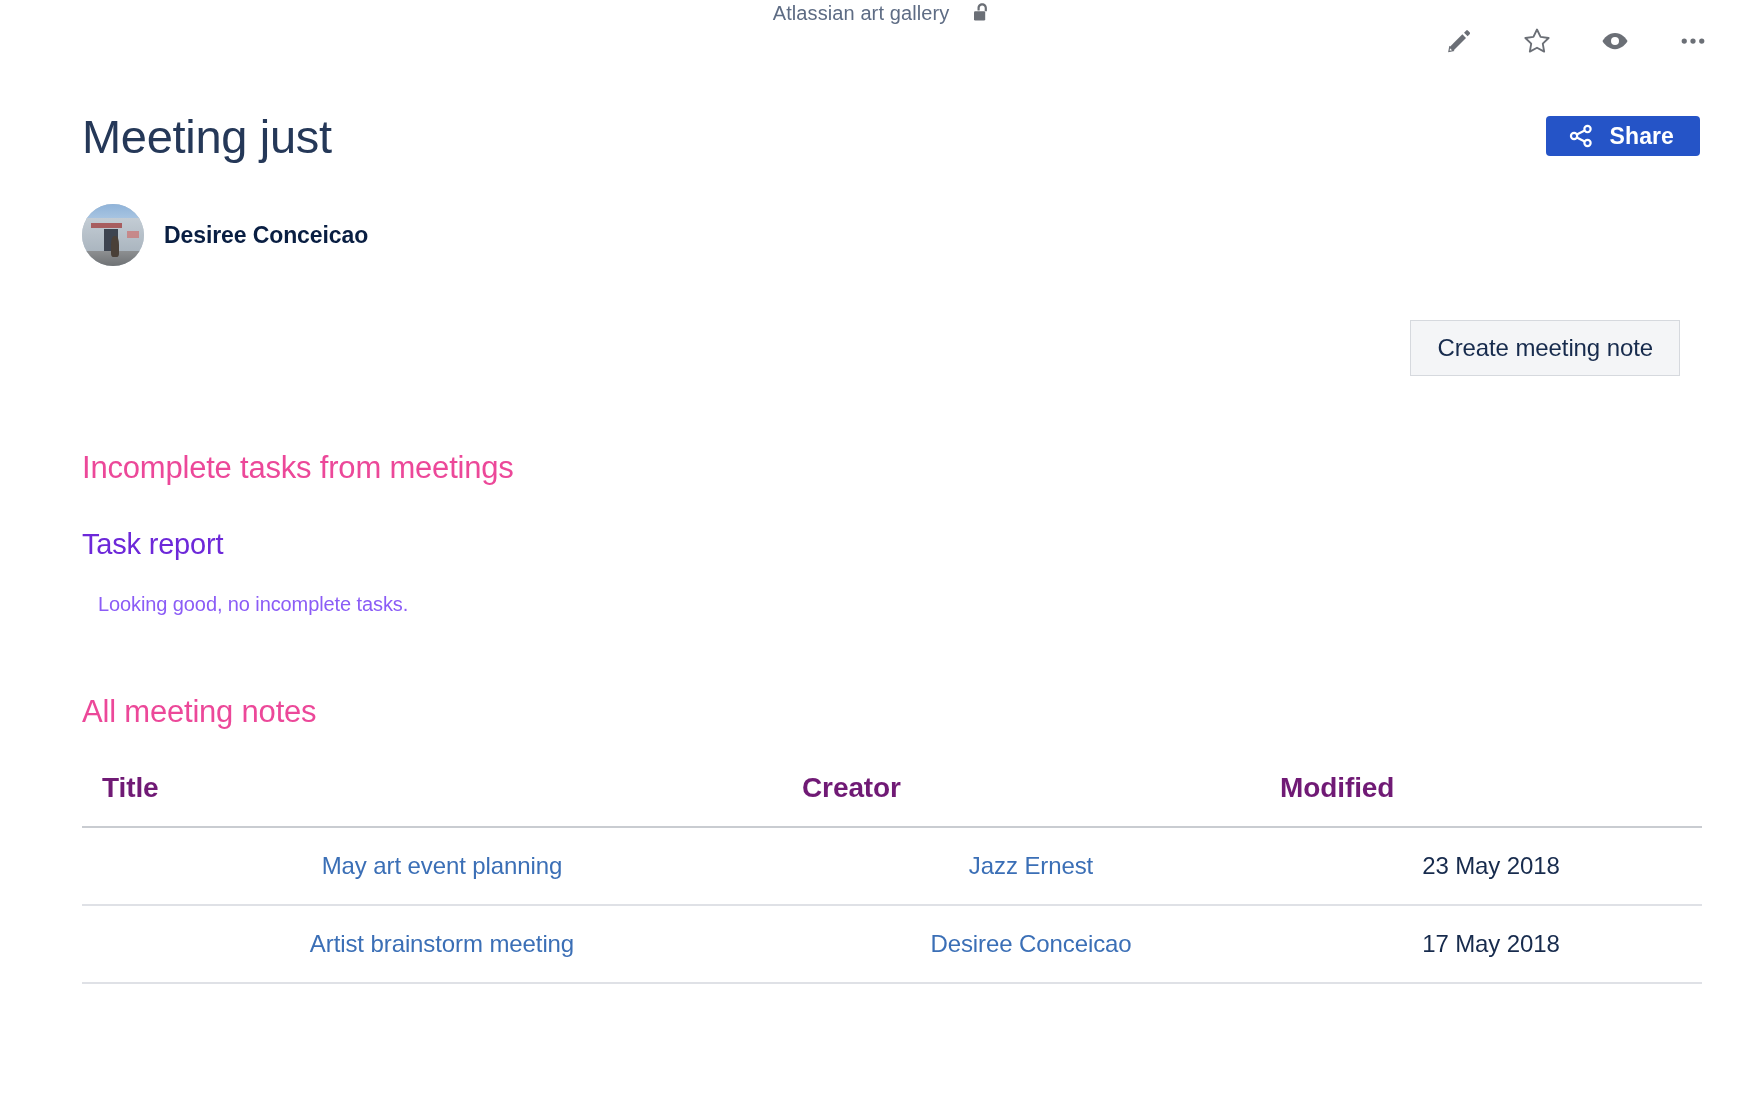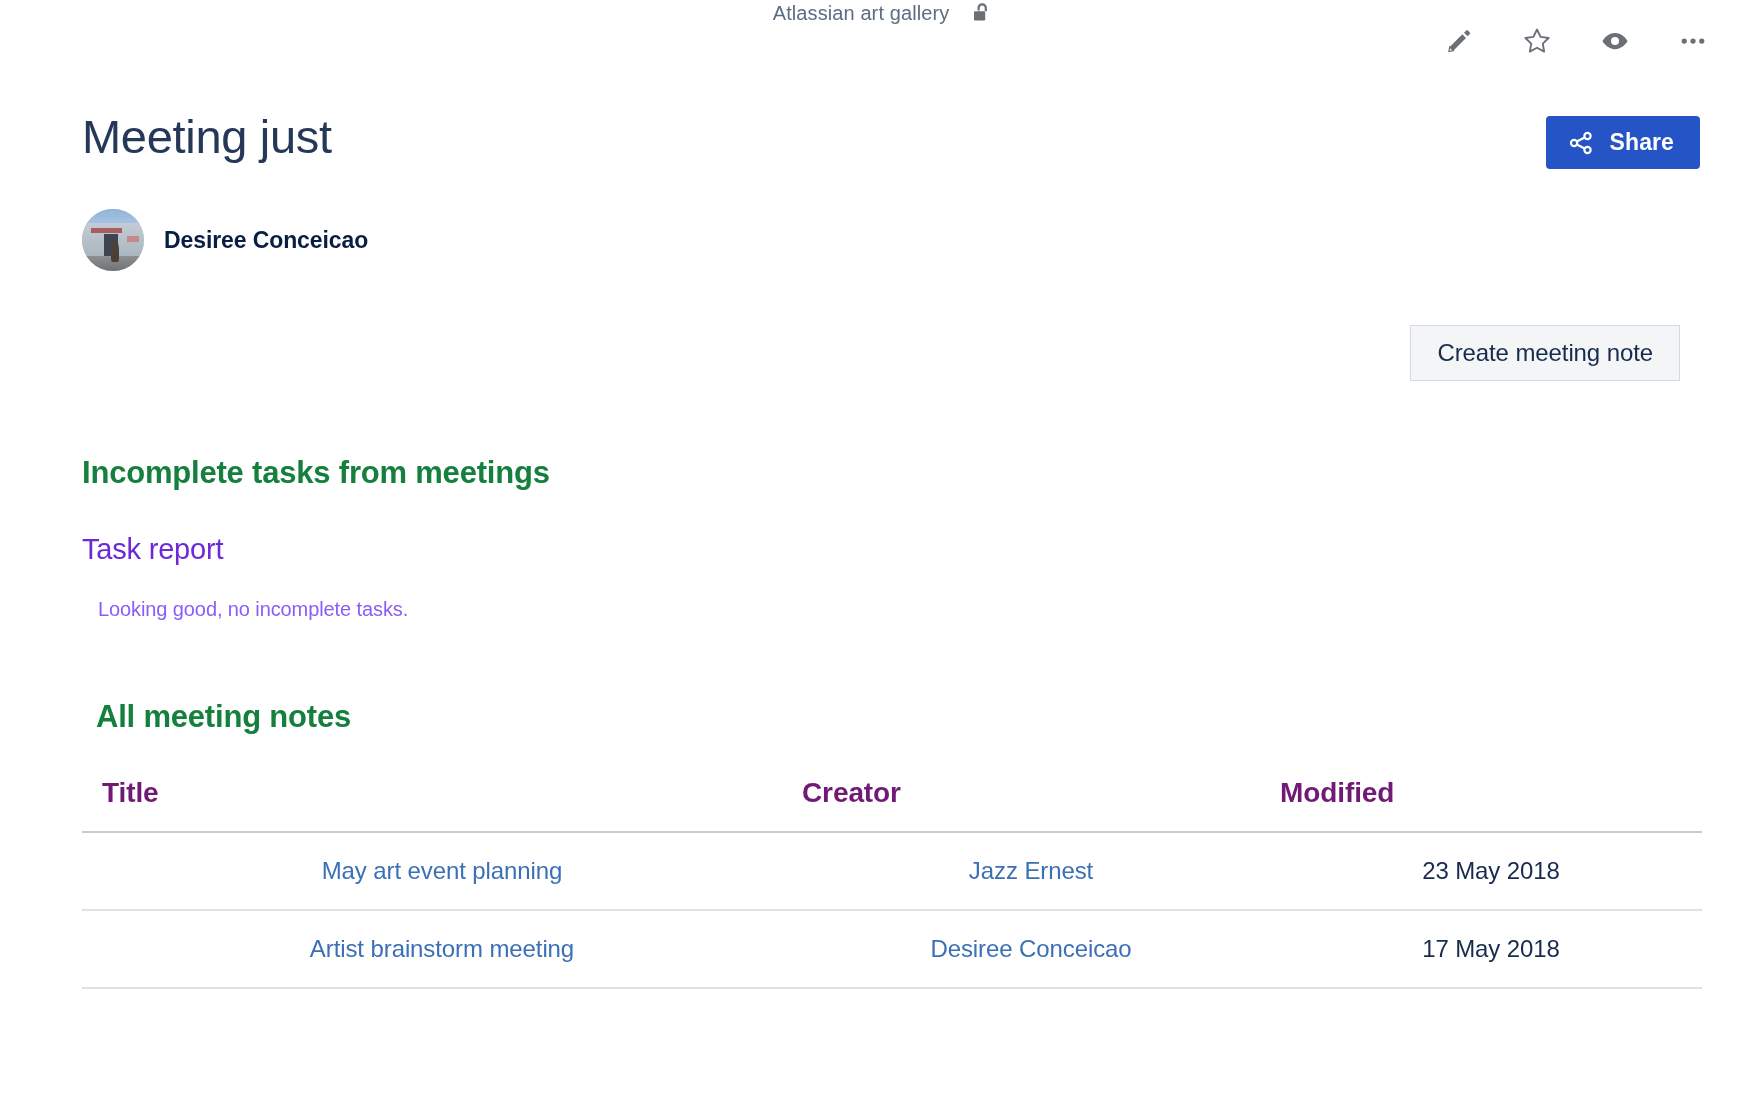--- a/index.html
+++ b/index.html
@@ -85,21 +85,21 @@
     line-height: 1.15;
     letter-spacing: -0.3px;
   }
   .share-btn {
     margin-left: auto;
     margin-top: 6px;
     background: #2554c7;
     color: #ffffff;
     border: none;
     border-radius: 4px;
-    height: 53px;
+    height: 40px;
     padding: 0 26px 0 22px;
     display: inline-flex;
     align-items: center;
     gap: 16px;
     font-size: 23px;
     font-weight: 700;
     font-family: "Liberation Sans", sans-serif;
     cursor: pointer;
     letter-spacing: 0.1px;
   }
@@ -176,39 +176,39 @@
     font-size: 24px;
     font-family: "Liberation Sans", sans-serif;
     padding: 13px 26px;
     cursor: pointer;
     letter-spacing: -0.1px;
   }
 
   
   .section-h1 {
     font-size: 31px;
-    font-weight: 700;
-    color: #15803d;
+    font-weight: 400;
+    color: #ec4899;
     margin: 74px 0 0 0;
     letter-spacing: -0.2px;
   }
   .section-h2 {
     font-size: 29px;
     font-weight: 400;
     color: #6d28d9;
     margin: 42px 0 0 0;
     letter-spacing: -0.2px;
   }
   .body-text {
     font-size: 20px;
     color: #8b5cf6;
     margin: 32px 0 0 16px;
     letter-spacing: -0.1px;
   }
-  .section-h1.all-notes { margin-top: 78px; margin-left: 14px; }
+  .section-h1.all-notes { margin-top: 78px; }
 
   
   .notes-table {
     width: 1620px;
     border-collapse: collapse;
     margin-top: 42px;
     table-layout: fixed;
   }
   .notes-table th {
     text-align: left;

